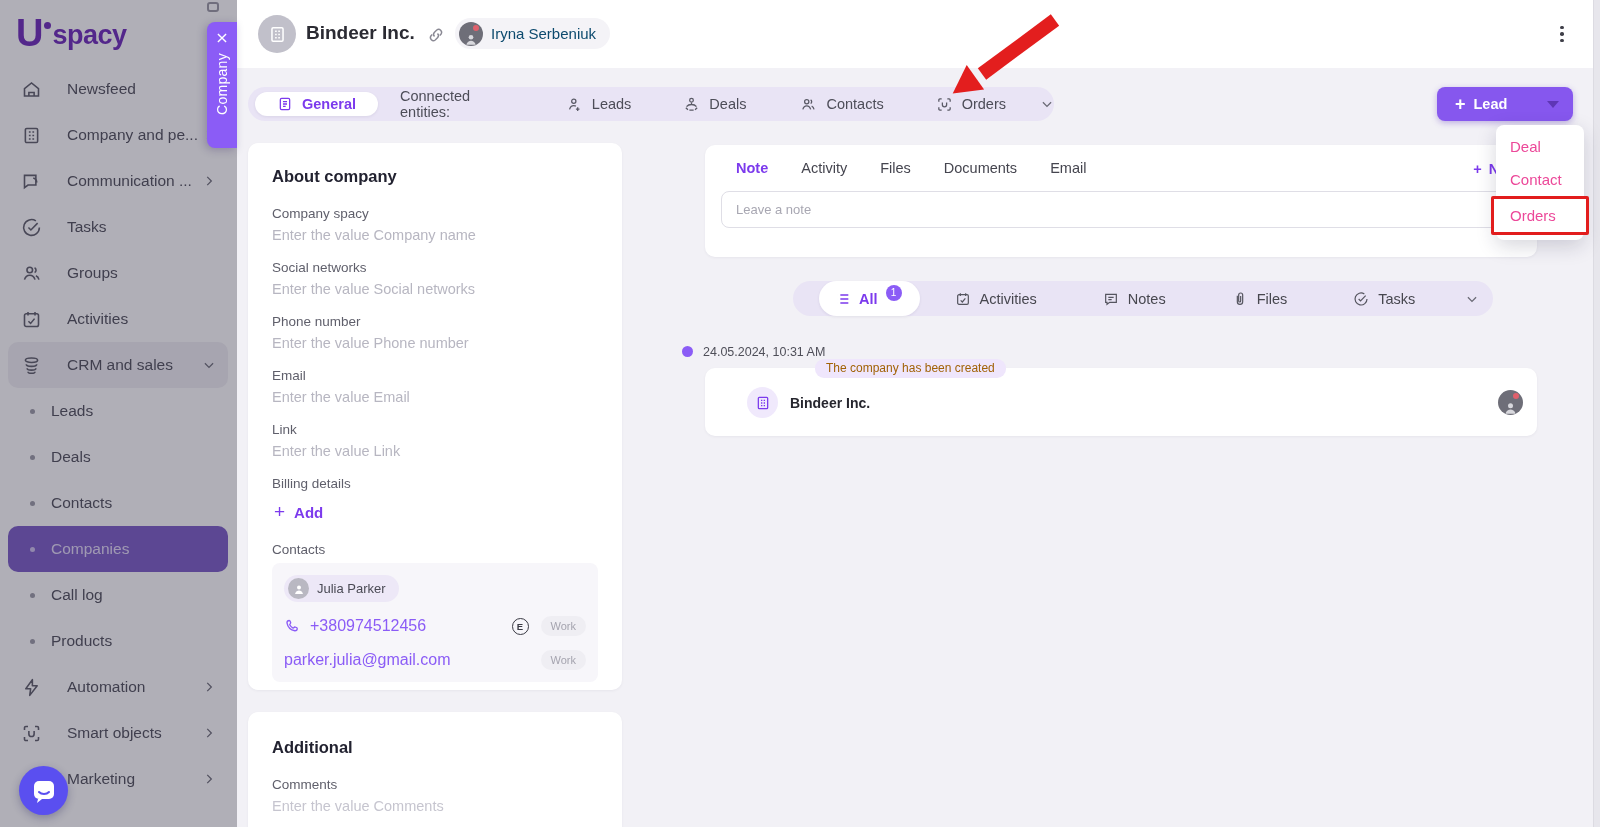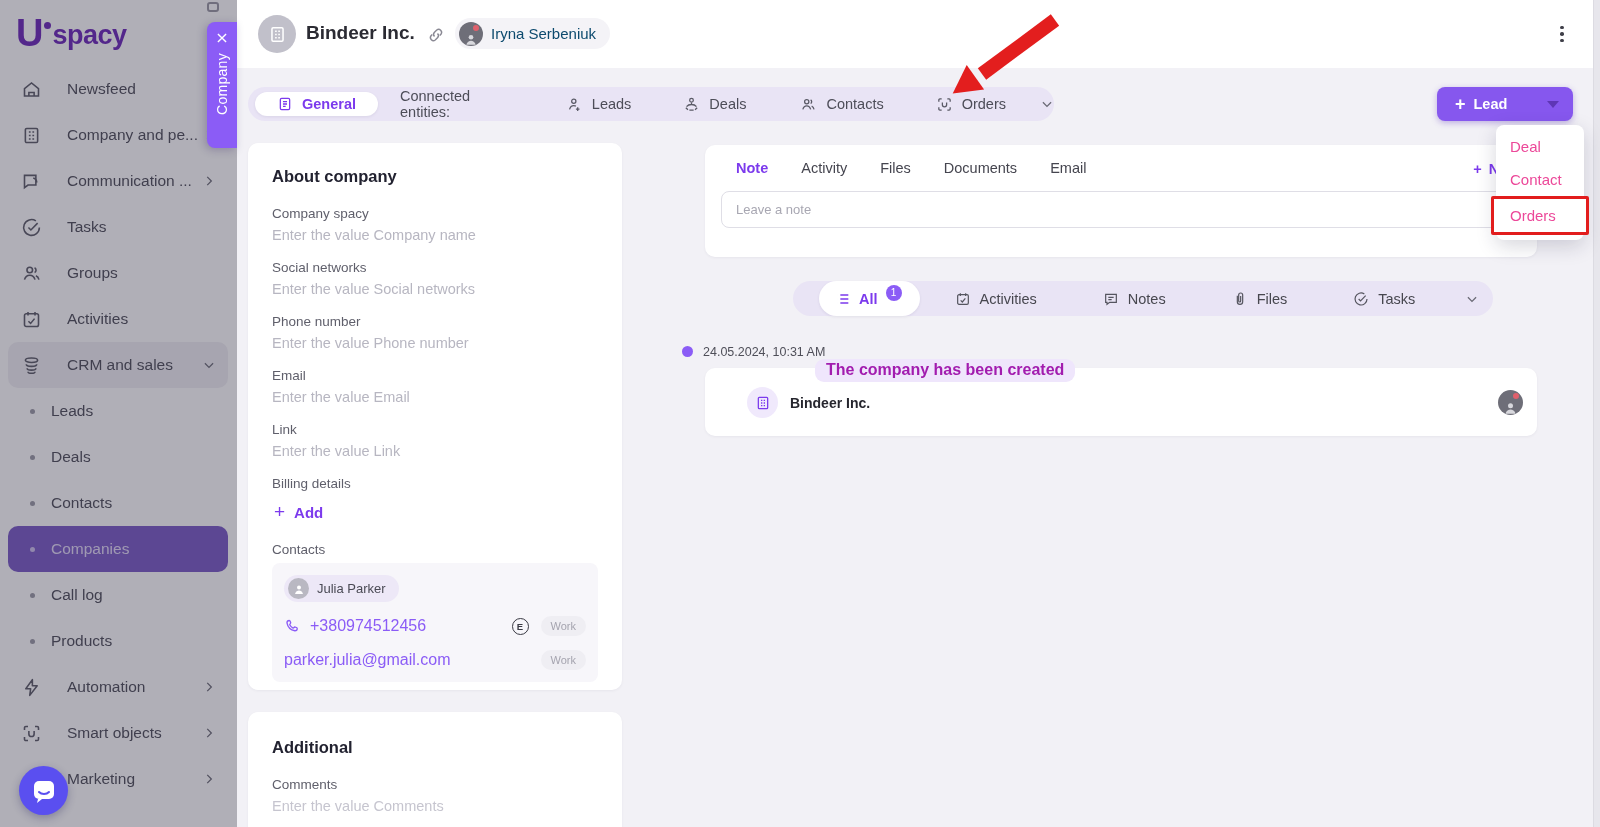--- a/index.html
+++ b/index.html
@@ -98,21 +98,21 @@
   .all-pill .alabel { color:#7c3aed; font-size:14.5px; font-weight:600; }
   .badge { min-width:16px; height:16px; border-radius:8px; background:#8b5cf6; color:#fff; font-size:10px; display:flex; align-items:center; justify-content:center; margin-top:-12px; padding:0 4px; }
   .fitem { display:flex; align-items:center; gap:9px; color:#47474f; font-size:14.5px; cursor:pointer; }
   .fitem .ficon { color:#55555f; display:flex; }
   .filterbar .chev { margin-left:auto; margin-right:14px; color:#6a6a75; display:flex; cursor:pointer; }
 
   
   .tl-dot { position:absolute; left:445px; top:346px; width:11px; height:11px; border-radius:50%; background:#8b5cf6; }
   .tl-date { position:absolute; left:466px; top:345px; font-size:12.5px; color:#4f4f59; }
   .entry-card { position:absolute; left:468px; top:368px; width:832px; height:68px; }
-  .entry-badge { position:absolute; left:110px; top:-9px; background:#efe6fc; color:#a21caf; font-size:16px; padding:2px 11px 3px; border-radius:9px; white-space:nowrap;font-weight:bold; }
+  .entry-badge { position:absolute; left:110px; top:-9px; background:#efe6fc; color:#a16207; font-size:12px; padding:2px 11px 3px; border-radius:9px; white-space:nowrap; }
   .entry-ico { position:absolute; left:42px; top:19px; width:31px; height:31px; border-radius:50%; background:#f0e9fc; color:#7c3aed; display:flex; align-items:center; justify-content:center; }
   .entry-name { position:absolute; left:85px; top:27px; font-size:14px; font-weight:700; color:#26262e; }
   .entry-av { position:absolute; right:14px; top:22px; width:25px; height:25px; }
   .entry-av .ph-avatar { width:25px; height:25px; }
 
   
   .add-card { position:absolute; left:11px; top:712px; width:374px; height:130px; padding:26px 24px; }
   .add-card .f-ph { color:#c6c5cf; }
 
   .scrollstrip { position:absolute; right:0; top:0; bottom:0; width:7px; background:#e7e6ec; border-left:1px solid #dcdbe2; }

